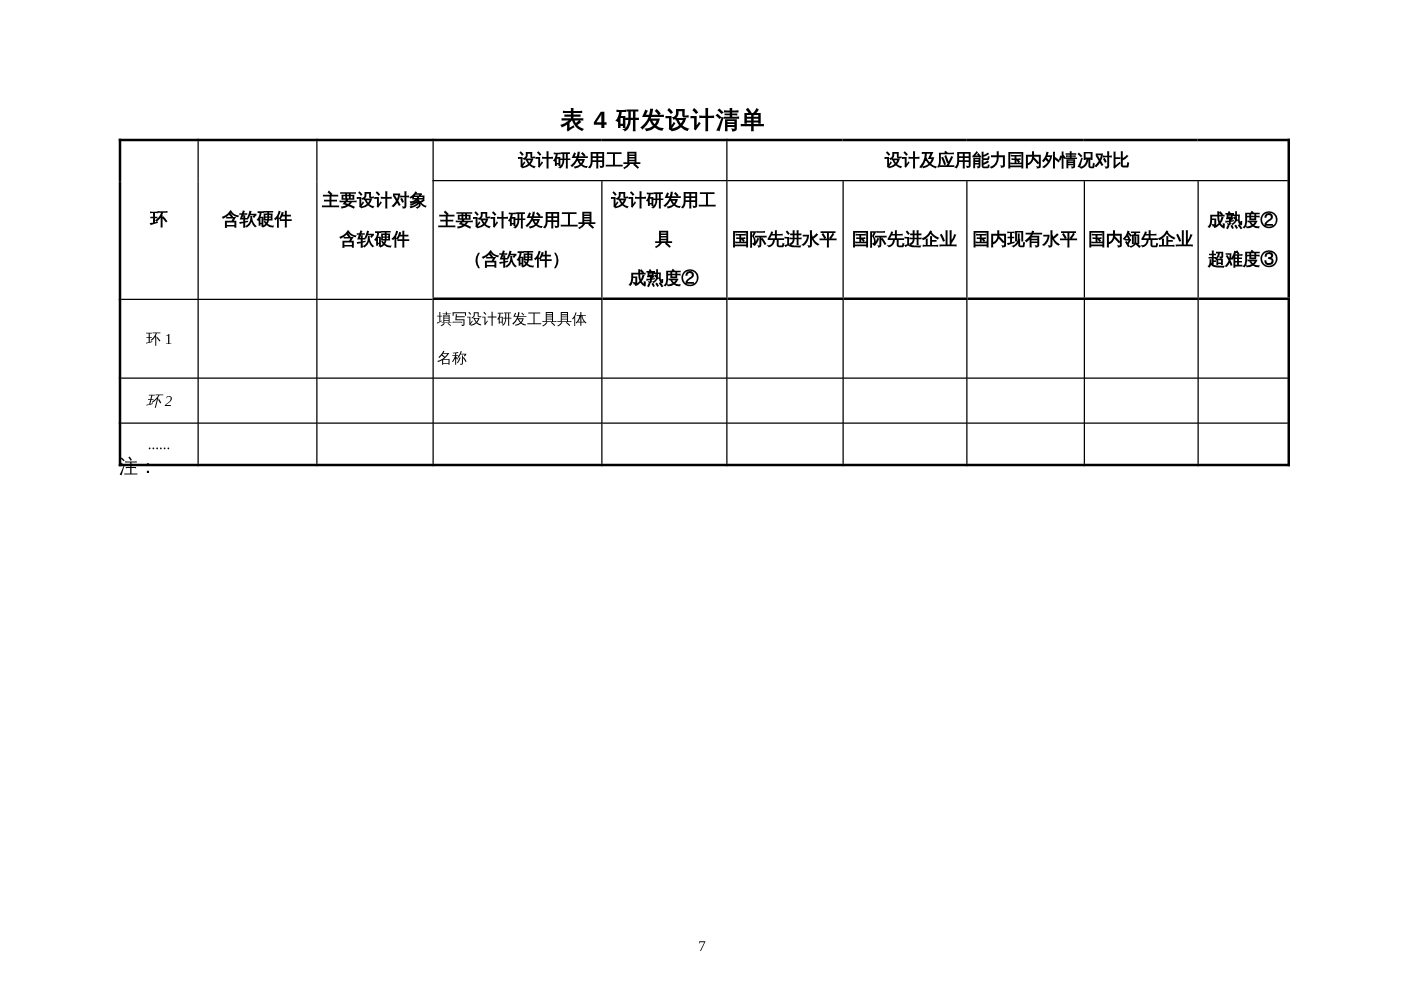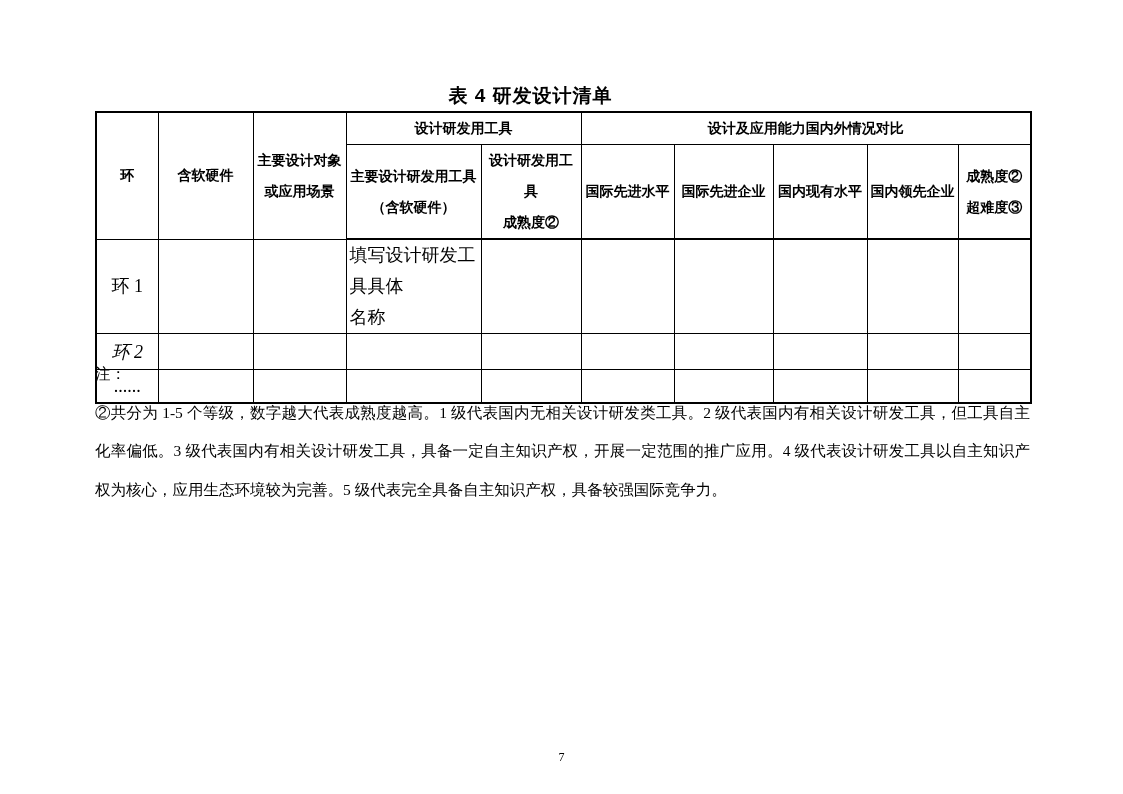--- a/index.html
+++ b/index.html
@@ -39,21 +39,21 @@
     font-family: "Liberation Sans", sans-serif;
     font-weight: bold;
     font-size: 14px;
     text-align: center;
     line-height: 31px;
     padding: 0 1px;
     margin-left: 48px;
   }
   table.rd-table thead tr.sub-header th { border-bottom: 2px solid #000; }
   table.rd-table td {
-    font-size: 18px;
+    font-size: 12px;
     text-align: center;
     line-height: 30px;
     padding: 0 2px;
   }
   table.rd-table td.hint-cell {
     text-align: left;
     padding-left: 3px;
     line-height: 31px;
   }
   tr.group-row { height: 32px; }
@@ -96,21 +96,21 @@
     <col style="width:99px">
       <col style="width:94px">
       <col style="width:91px">
     <col style="width:73px">
   </colgroup>
   <thead>
     <tr class="group-row">
       <th rowspan="2">环</th>
       <th rowspan="2">含软硬件</th>
       <th rowspan="2">主要设计对象
-或应用场景</th>
+含软硬件</th>
       <th colspan="2">设计研发用工具</th>
       <th colspan="5">设计及应用能力国内外情况对比</th>
     </tr>
     <tr class="sub-header">
       <th>主要设计研发用工具
 （含软硬件）</th>
       <th>设计研发用工具
 成熟度②</th>
       <th>国际先进水平</th>
       <th>国际先进企业</th>
@@ -156,16 +156,15 @@
       <td></td>
       <td></td>
       <td></td>
       <td></td>
     </tr>
   </tbody>
 </table>
 
 <div class="notes">
   <p>注：</p>
-  <p>②共分为 1-5 个等级，数字越大代表成熟度越高。1 级代表国内无相关设计研发类工具。2 级代表国内有相关设计研发工具，但工具自主化率偏低。3 级代表国内有相关设计研发工具，具备一定自主知识产权，开展一定范围的推广应用。4 级代表设计研发工具以自主知识产权为核心，应用生态环境较为完善。5 级代表完全具备自主知识产权，具备较强国际竞争力。</p>
 </div>
 
 <div class="page-number">7</div>
 
 </body></html>

